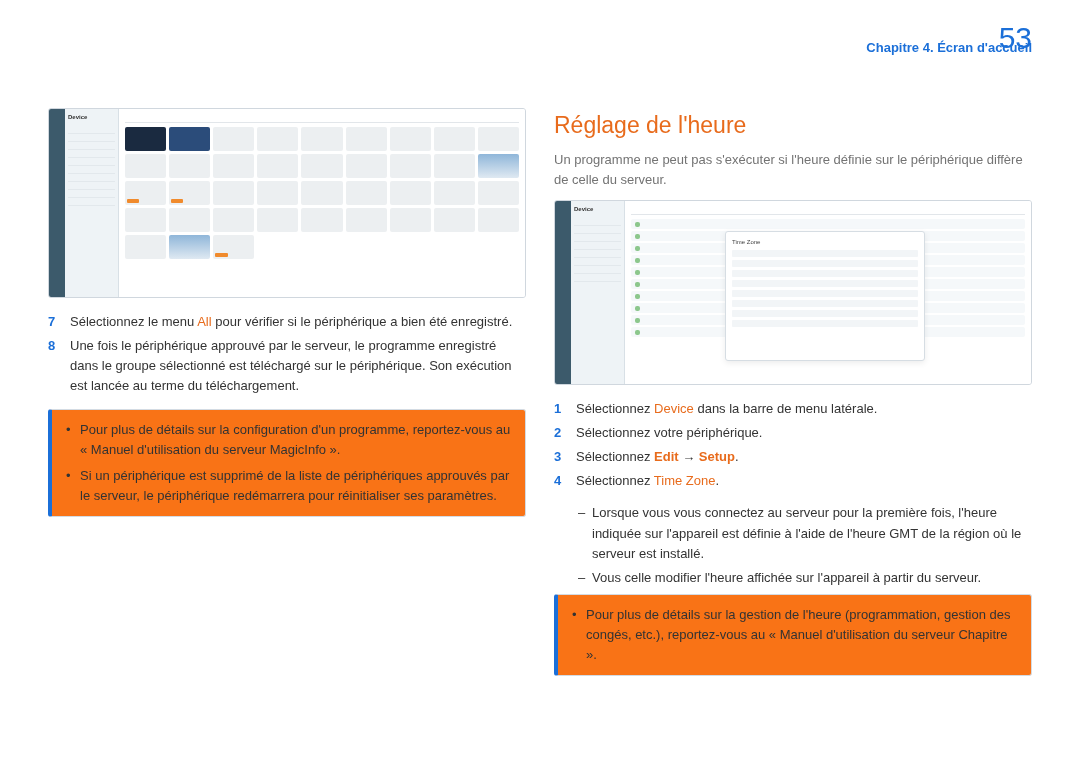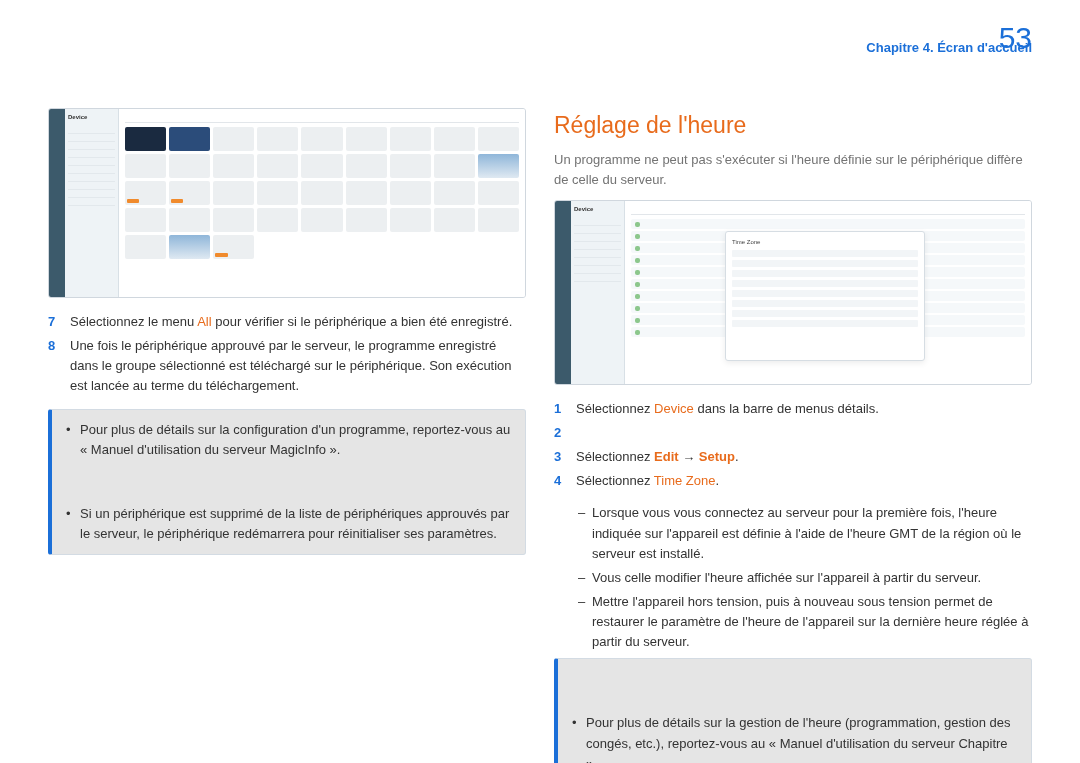--- a/index.html
+++ b/index.html
@@ -152,33 +152,33 @@
   .sub-list li::before {
     content: "–";
     position: absolute;
     left: 0;
     color: #333;
   }
   .note-box {
     border: 1px solid #d3dbe3;
     border-left: 4px solid #1b6fd8;
     border-radius: 3px;
-    background: #e5e5e5;
+    background: #f97316;
     padding: 10px 14px;
     margin-top: 6px;
   }
   .note-box ul {
     list-style: none;
   }
   .note-box li {
     position: relative;
     padding-left: 14px;
     margin-bottom: 6px;
   }
-  .note-box li:last-child { margin-bottom: 0; margin-top: 44px; }
+  .note-box li:last-child { margin-bottom: 0; }
   .note-box li::before {
     content: "•";
     position: absolute;
     left: 0;
     color: #333;
   }
   .arrow { font-weight:bold; }
 </style>
 </head>
 <body>
@@ -316,44 +316,44 @@
           <div class="fl"></div>
           <div class="fl"></div>
           <div class="fl"></div>
       </div>
     </div>
 
     <ol class="num-list">
       <li>
         <span class="n">1</span>
         <span>
-          <span>Sélectionnez </span><span class="accent">Device</span><span> dans la barre de menus détails.</span>
+          <span>Sélectionnez </span><span class="accent">Device</span><span> dans la barre de menu latérale.</span>
         </span>
       </li>
       <li>
         <span class="n">2</span>
+        <span>Sélectionnez votre périphérique.</span>
       </li>
       <li>
         <span class="n">3</span>
         <span>
           <span>Sélectionnez </span><span class="accent-b">Edit</span><span class="arrow"> → </span><span class="accent-b">Setup</span><span>.</span>
         </span>
       </li>
       <li>
         <span class="n">4</span>
         <span>
           <span>Sélectionnez </span><span class="accent">Time Zone</span><span>.</span>
         </span>
       </li>
     </ol>
 
     <ul class="sub-list">
       <li>Lorsque vous vous connectez au serveur pour la première fois, l'heure indiquée sur l'appareil est définie à l'aide de l'heure GMT de la région où le serveur est installé.</li>
       <li>Vous celle modifier l'heure affichée sur l'appareil à partir du serveur.</li>
-      <li>Mettre l'appareil hors tension, puis à nouveau sous tension permet de restaurer le paramètre de l'heure de l'appareil sur la dernière heure réglée à partir du serveur.</li>
     </ul>
 
     <div class="note-box">
       <ul>
         <li>Pour plus de détails sur la gestion de l'heure (programmation, gestion des congés, etc.), reportez-vous au « Manuel d'utilisation du serveur Chapitre ».</li>
       </ul>
     </div>
   </div>
 </div>
 

